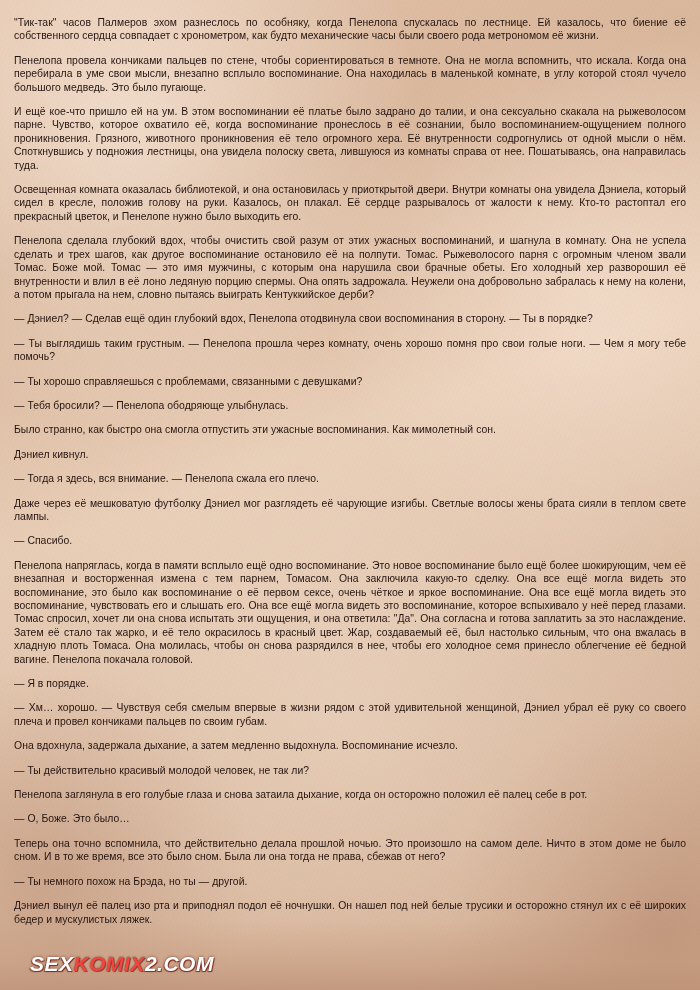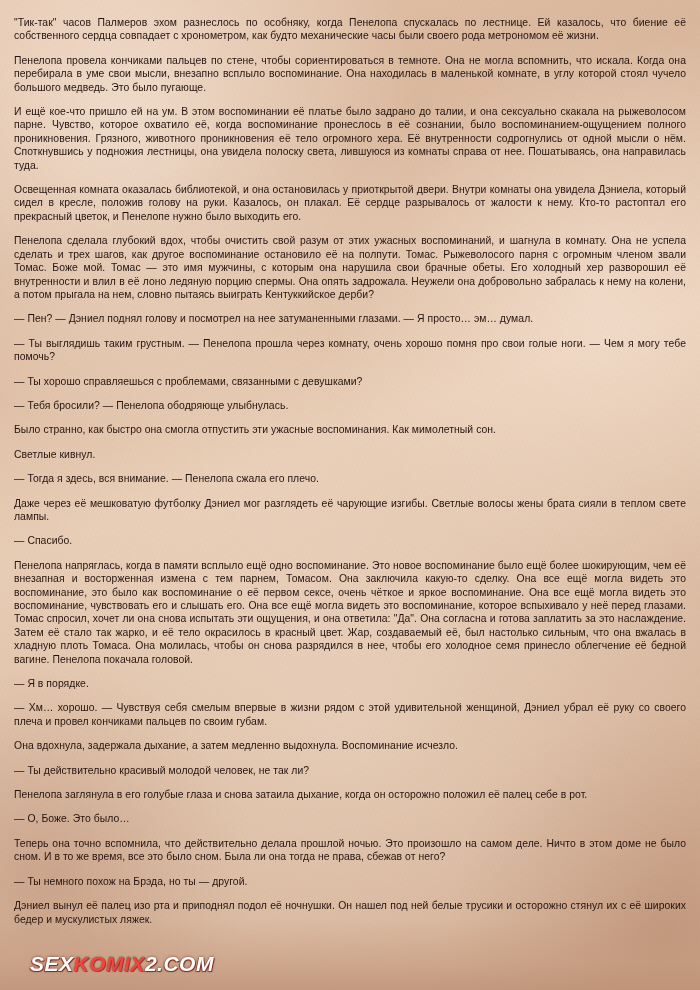--- a/index.html
+++ b/index.html
@@ -89,26 +89,26 @@
 
 <div class="page">
   <div class="grain"></div>
 
   <div class="content">
     <p class="para">"Тик-так" часов Палмеров эхом разнеслось по особняку, когда Пенелопа спускалась по лестнице. Ей казалось, что биение её собственного сердца совпадает с хронометром, как будто механические часы были своего рода метрономом её жизни.</p>
     <p class="para">Пенелопа провела кончиками пальцев по стене, чтобы сориентироваться в темноте. Она не могла вспомнить, что искала. Когда она перебирала в уме свои мысли, внезапно всплыло воспоминание. Она находилась в маленькой комнате, в углу которой стоял чучело большого медведь. Это было пугающе.</p>
     <p class="para">И ещё кое-что пришло ей на ум. В этом воспоминании её платье было задрано до талии, и она сексуально скакала на рыжеволосом парне. Чувство, которое охватило её, когда воспоминание пронеслось в её сознании, было воспоминанием-ощущением полного проникновения. Грязного, животного проникновения её тело огромного хера. Её внутренности содрогнулись от одной мысли о нём. Споткнувшись у подножия лестницы, она увидела полоску света, лившуюся из комнаты справа от нее. Пошатываясь, она направилась туда.</p>
     <p class="para">Освещенная комната оказалась библиотекой, и она остановилась у приоткрытой двери. Внутри комнаты она увидела Дэниела, который сидел в кресле, положив голову на руки. Казалось, он плакал. Её сердце разрывалось от жалости к нему. Кто-то растоптал его прекрасный цветок, и Пенелопе нужно было выходить его.</p>
     <p class="para">Пенелопа сделала глубокий вдох, чтобы очистить свой разум от этих ужасных воспоминаний, и шагнула в комнату. Она не успела сделать и трех шагов, как другое воспоминание остановило её на полпути. Томас. Рыжеволосого парня с огромным членом звали Томас. Боже мой. Томас — это имя мужчины, с которым она нарушила свои брачные обеты. Его холодный хер разворошил её внутренности и влил в её лоно ледяную порцию спермы. Она опять задрожала. Неужели она добровольно забралась к нему на колени, а потом прыгала на нем, словно пытаясь выиграть Кентуккийское дерби?</p>
-    <p class="para">— Пен? — Дэниел поднял голову и посмотрел на нее затуманенными глазами. — Я просто… эм… думал.</p>
+    <p class="para">— Дэниел? — Сделав ещё один глубокий вдох, Пенелопа отодвинула свои воспоминания в сторону. — Ты в порядке?</p>
     <p class="para">— Ты выглядишь таким грустным. — Пенелопа прошла через комнату, очень хорошо помня про свои голые ноги. — Чем я могу тебе помочь?</p>
     <p class="para">— Ты хорошо справляешься с проблемами, связанными с девушками?</p>
     <p class="para">— Тебя бросили? — Пенелопа ободряюще улыбнулась.</p>
     <p class="para">Было странно, как быстро она смогла отпустить эти ужасные воспоминания. Как мимолетный сон.</p>
-    <p class="para">Светлые кивнул.</p>
+    <p class="para">Дэниел кивнул.</p>
     <p class="para">— Тогда я здесь, вся внимание. — Пенелопа сжала его плечо.</p>
     <p class="para">Даже через её мешковатую футболку Дэниел мог разглядеть её чарующие изгибы. Светлые волосы жены брата сияли в теплом свете лампы.</p>
     <p class="para">— Спасибо.</p>
     <p class="para">Пенелопа напряглась, когда в памяти всплыло ещё одно воспоминание. Это новое воспоминание было ещё более шокирующим, чем её внезапная и восторженная измена с тем парнем, Томасом. Она заключила какую-то сделку. Она все ещё могла видеть это воспоминание, это было как воспоминание о её первом сексе, очень чёткое и яркое воспоминание. Она все ещё могла видеть это воспоминание, чувствовать его и слышать его. Она все ещё могла видеть это воспоминание, которое вспыхивало у неё перед глазами. Томас спросил, хочет ли она снова испытать эти ощущения, и она ответила: "Да". Она согласна и готова заплатить за это наслаждение. Затем её стало так жарко, и её тело окрасилось в красный цвет. Жар, создаваемый её, был настолько сильным, что она вжалась в хладную плоть Томаса. Она молилась, чтобы он снова разрядился в нее, чтобы его холодное семя принесло облегчение её бедной вагине. Пенелопа покачала головой.</p>
     <p class="para">— Я в порядке.</p>
     <p class="para">— Хм… хорошо. — Чувствуя себя смелым впервые в жизни рядом с этой удивительной женщиной, Дэниел убрал её руку со своего плеча и провел кончиками пальцев по своим губам.</p>
     <p class="para">Она вдохнула, задержала дыхание, а затем медленно выдохнула. Воспоминание исчезло.</p>
     <p class="para">— Ты действительно красивый молодой человек, не так ли?</p>
     <p class="para">Пенелопа заглянула в его голубые глаза и снова затаила дыхание, когда он осторожно положил её палец себе в рот.</p>
     <p class="para">— О, Боже. Это было…</p>

